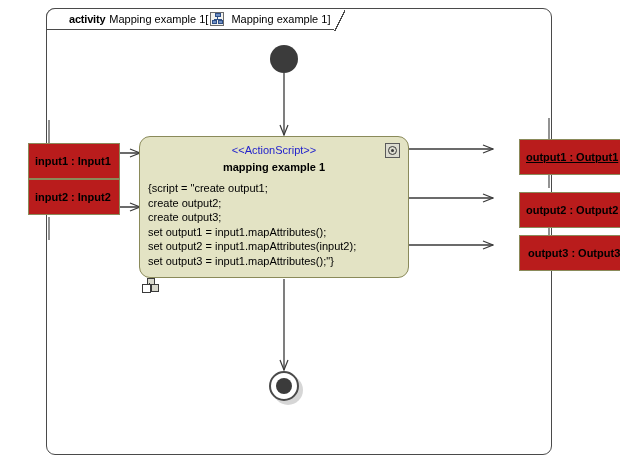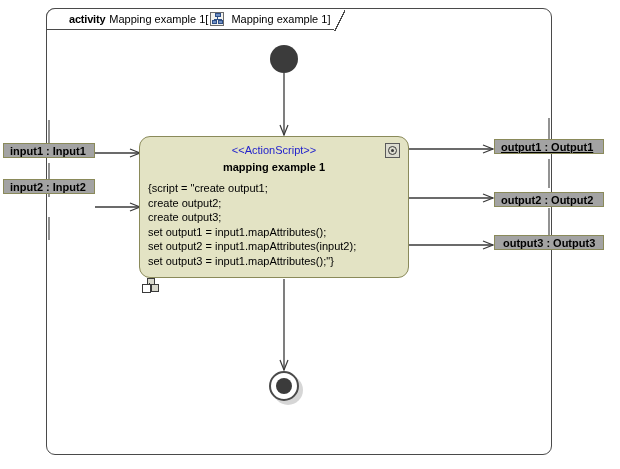--- a/index.html
+++ b/index.html
@@ -219,30 +219,31 @@
     box-sizing: border-box;
   }
   .struct-badge .sq1 { left: 5px;  top: 0px;  width: 8px; height: 7px; }
   .struct-badge .sq2 { left: 0px;  top: 6px;  width: 9px; height: 9px; background:#ffffff; }
   .struct-badge .sq3 { left: 9px;  top: 6px;  width: 8px; height: 8px; }
   .struct-badge .ln  { left: 7px;  top: 5px;  width: 1px; height: 2px; background:#3a3a3a; border:none; }
 
   
   .pin {
     position: absolute;
-    height: 15px;
-    background: #a3a3a3;
+    height: 36px;
+    background: #b91c1c;
     border: 1px solid #8a8a5a;
     box-sizing: border-box;
     font-weight: bold;
     font-size: 11px;
     display: flex;
     align-items: center;
     padding-left: 6px;
     white-space: nowrap;
+    margin-left: 25px;
   }
   #pin-input1  { left: 3px;   top: 143px; width: 92px; }
   #pin-input2  { left: 3px;   top: 179px; width: 92px; }
   #pin-output1 { left: 494px; top: 139px; width: 110px; text-decoration: underline; }
   #pin-output2 { left: 494px; top: 192px; width: 110px; }
   #pin-output3 { left: 494px; top: 235px; width: 110px; padding-left: 8px; }
 
   
   #wires {
     position: absolute;

